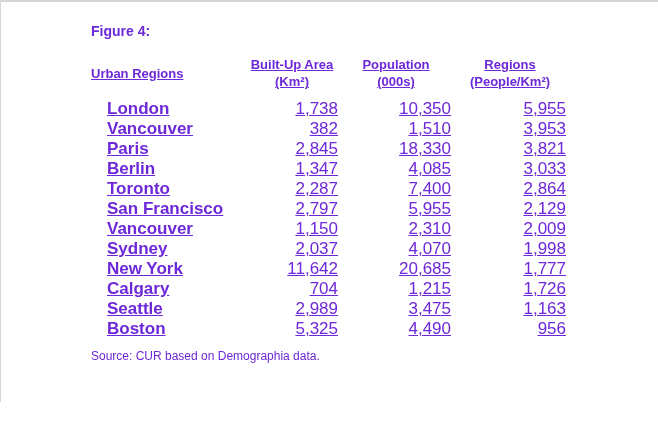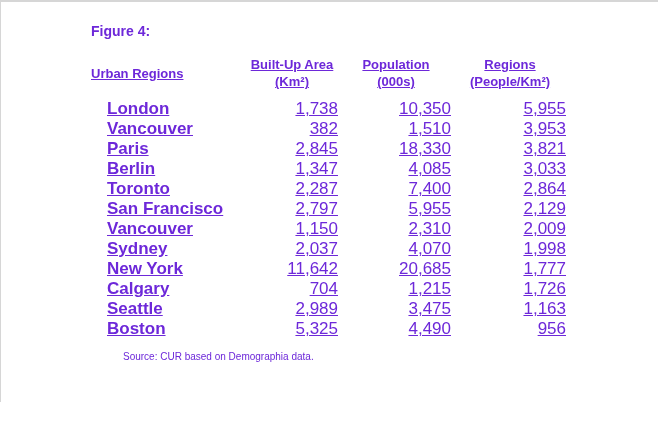--- a/index.html
+++ b/index.html
@@ -65,24 +65,23 @@
     font-weight: bold;
     text-align: left;
     padding-right: 0;
   }
   td.num {
     text-align: right;
     font-weight: normal;
   }
   .source-note {
     margin-top: 10px;
-    font-size: 10px;
+    font-size: 12px;
     line-height: 15px;
     font-weight: normal;
-    margin-left: 32px;
   }
 </style>
 </head>
 <body>
 
 <div class="page">
   <div class="content">
 
     <div class="figure-title">
       <div>Figure 4:</div>

